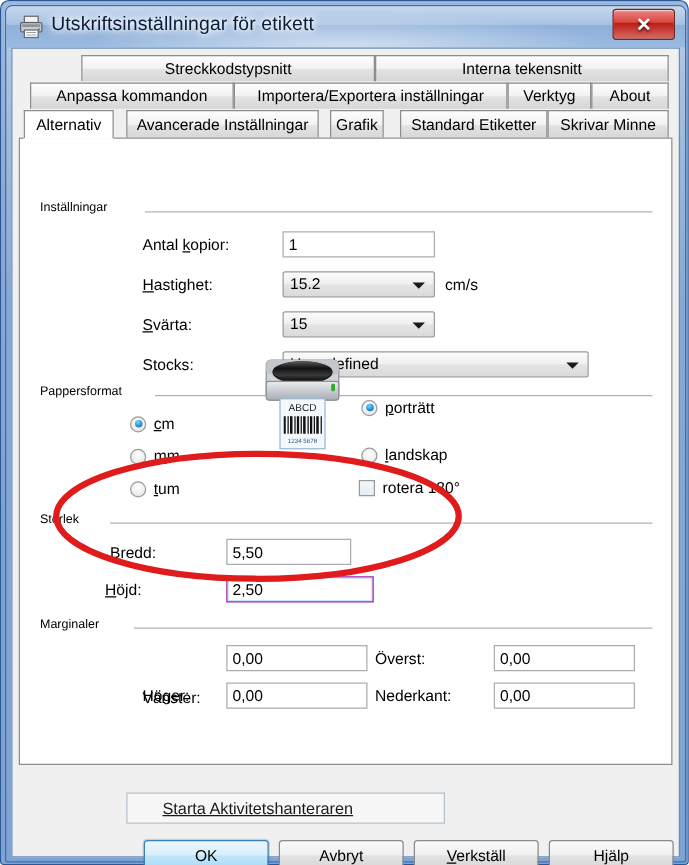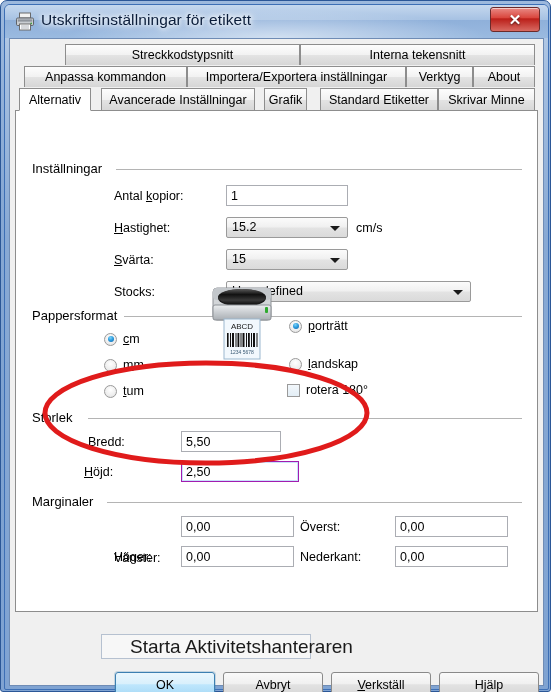--- a/index.html
+++ b/index.html
@@ -122,21 +122,21 @@
     width: 523px; height: 502px;
     box-sizing: border-box;
     border: 1px solid #8d8d8d;
     background: #ffffff;
   }
 
   
   .group { position: absolute; }
   .group-label {
     position: absolute; left: 0; top: 0;
-    font-size: 13px; color: #000000;
+    font-size: 10px; color: #000000;
     background: #ffffff;
     padding-right: 5px;
     white-space: nowrap;
   }
   .group-line {
     position: absolute;
     height: 1px;
     background: #b4b4b4;
     top: 8px;
   }
@@ -244,30 +244,31 @@
     border: 1px solid #3c7fb1;
     background: linear-gradient(180deg,#eaf6fd 0%, #d9f0fc 47%, #bee6fd 51%, #a7d9f5 100%);
     box-shadow: 0 0 0 1px rgba(60,127,177,0.25);
   }
   .btn u { text-decoration: underline; }
 
   
   #overlay {
     position: absolute;
     left: 100px; top: 633px;
-    width: 210px; height: 25px;
+    width: 255px; height: 25px;
     background: rgba(250,250,250,0.72);
     border: 1px solid rgba(160,175,195,0.75);
     display: flex; align-items: center;
     padding-left: 28px;
     box-sizing: border-box;
-    font-size: 19px;
+    font-size: 13px;
     color: #1a1a1a;
     white-space: nowrap;
     z-index: 50;
+    text-decoration: underline;
   }
 
   
   #annotation {
     position: absolute;
     left: 40px; top: 358px;
     width: 330px; height: 108px;
     pointer-events: none;
     z-index: 40;
   }

